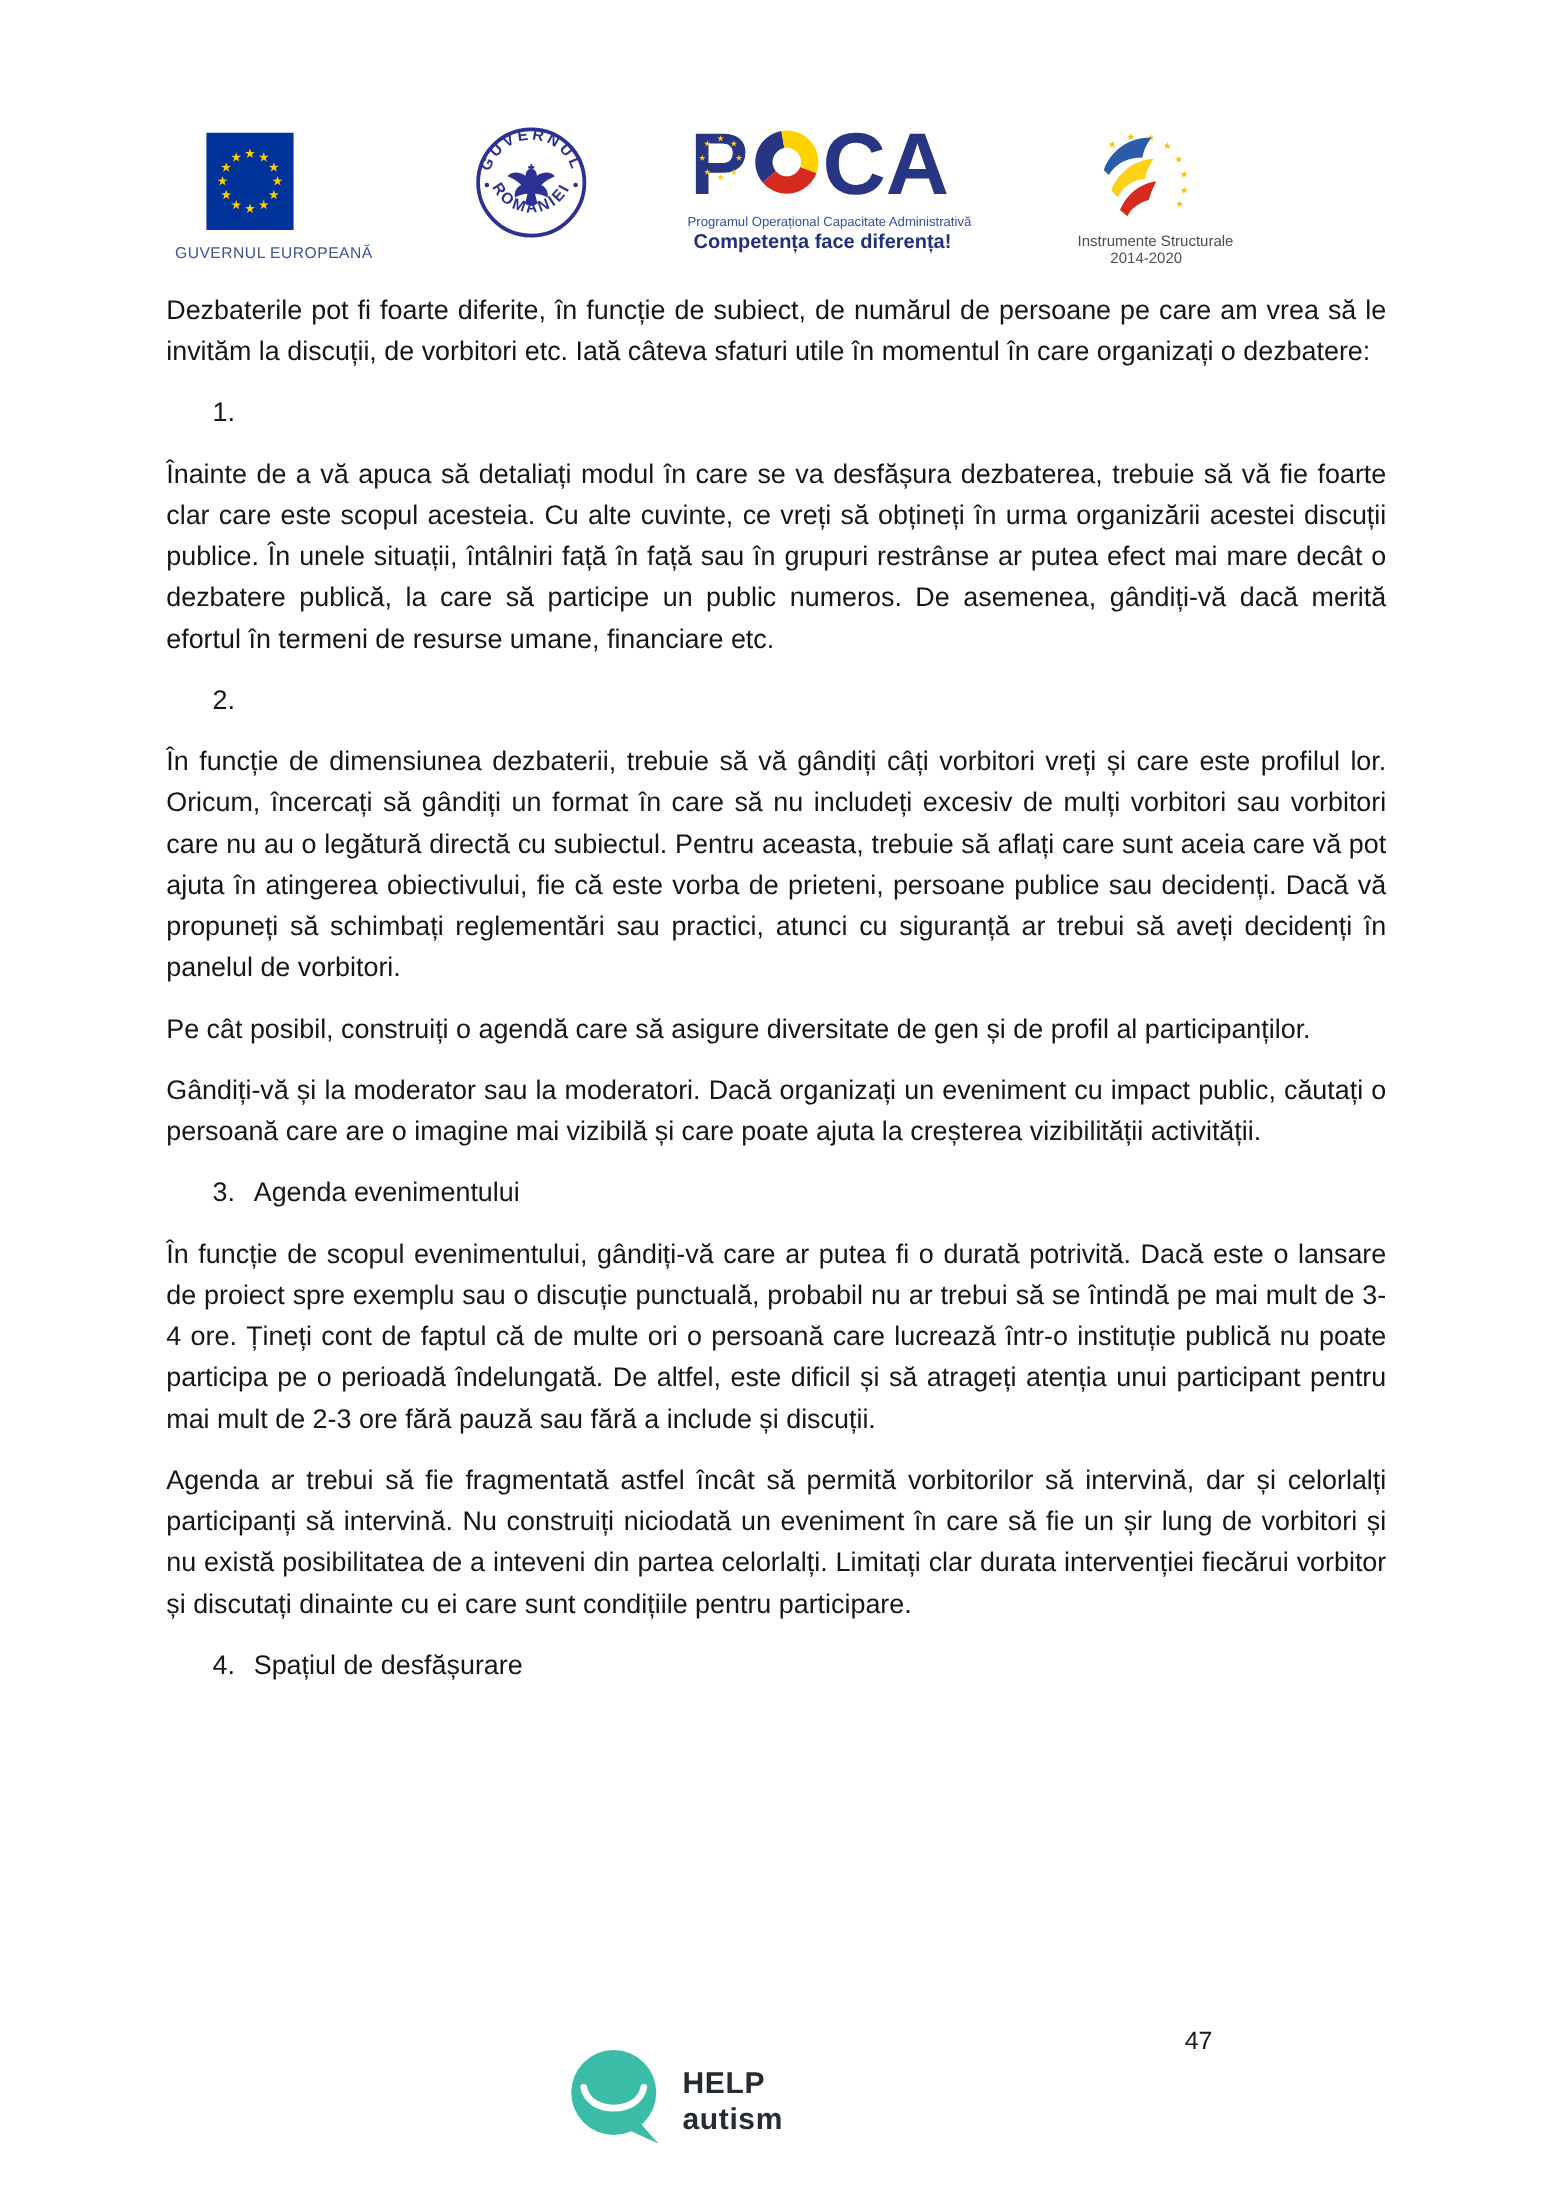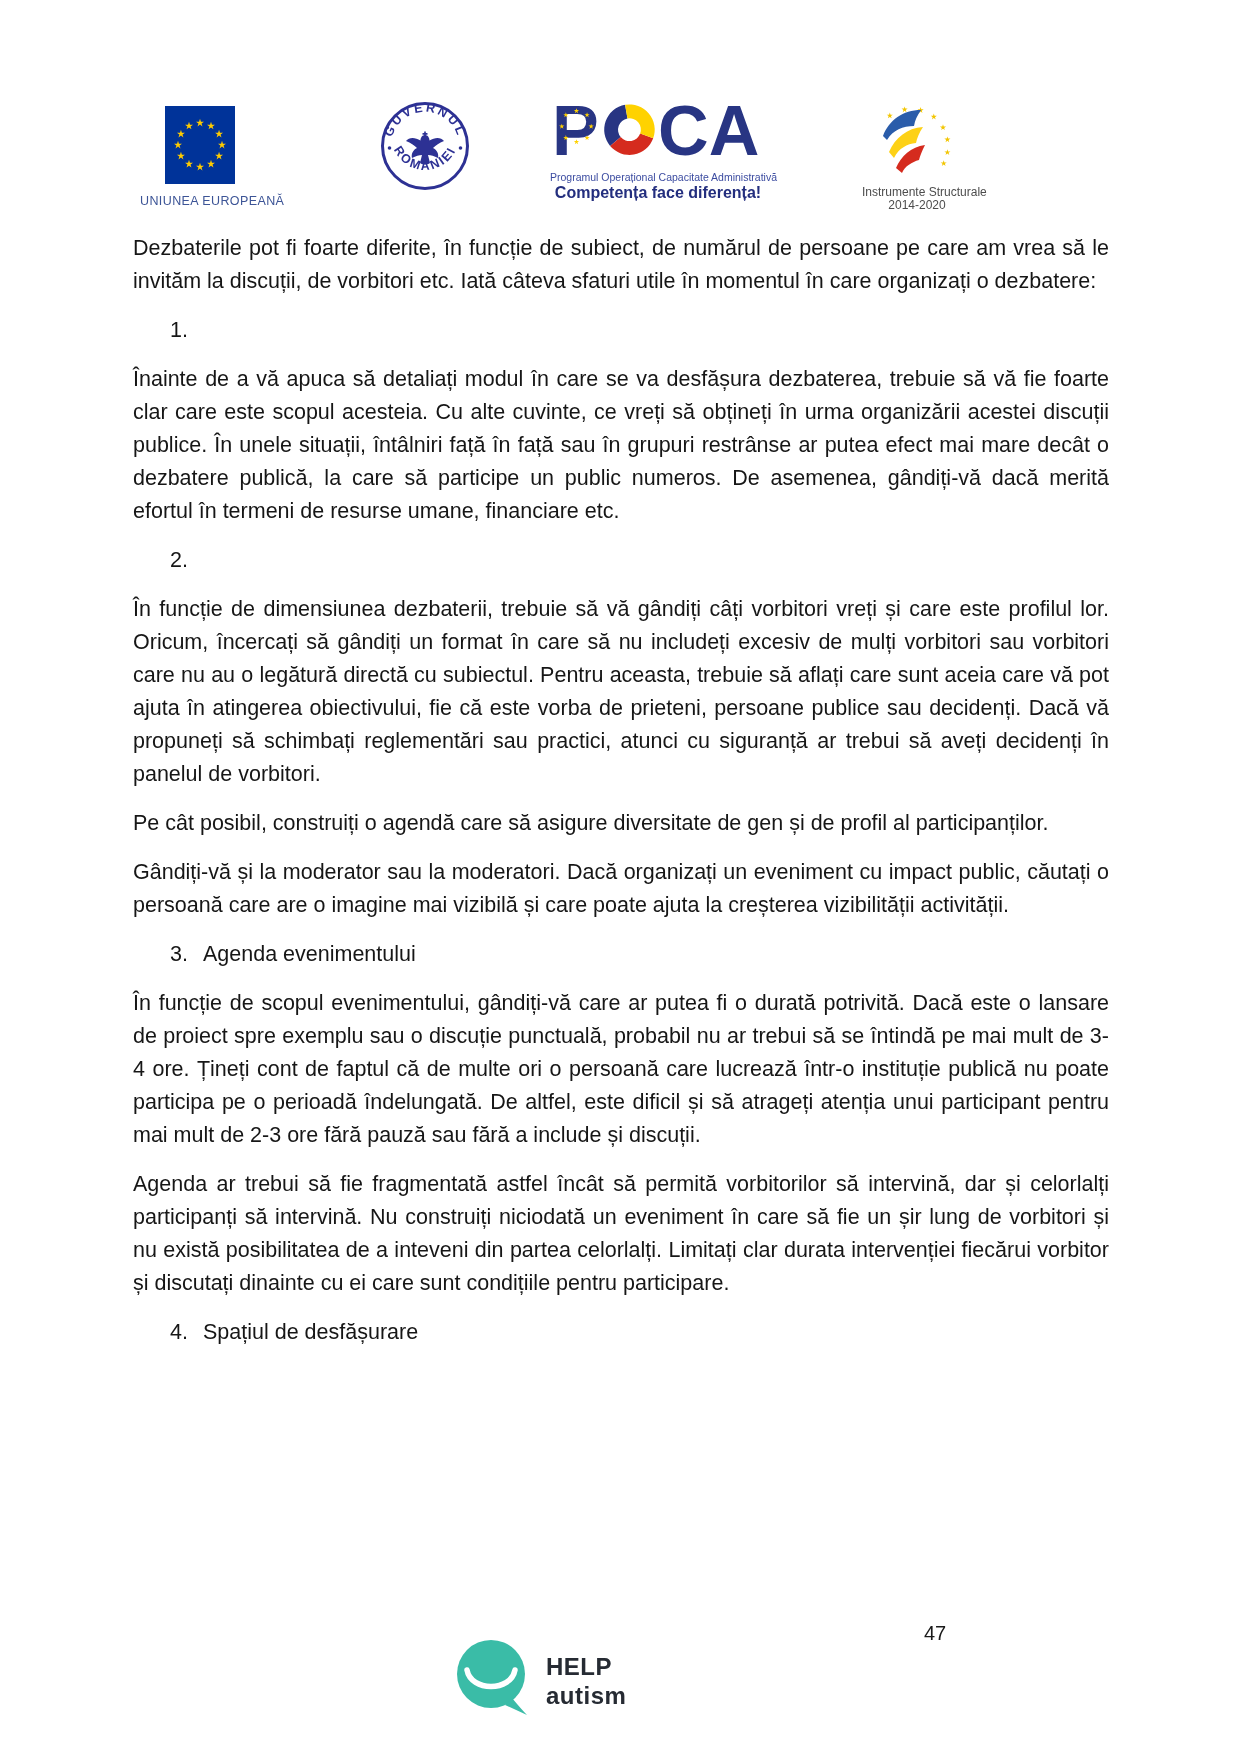--- a/index.html
+++ b/index.html
@@ -20,21 +20,21 @@
   .is-caption { font-size:12px; color:#4d4d4d; line-height:13px; margin-top:2px; white-space:nowrap; }
   
   .body-text {
     position:absolute; left:133px; top:232px; width:976px;
     font-size:21.5px; line-height:33px; color:#161616; text-align:justify;
   }
   .para { margin-bottom:16px; }
   .list-item { display:flex; margin:16px 0 16px 37px; text-align:left; }
   .list-num { width:33px; flex:0 0 33px; }
   
-  .page-num { position:absolute; left:900px; top:1622px; width:70px; text-align:center; font-size:20px; color:#1a1a1a; }
+  .page-num { position:absolute; left:900px; top:1622px; width:70px; text-align:right; font-size:20px; color:#1a1a1a; }
   .help-logo { position:absolute; left:452px; top:1638px; display:flex; align-items:flex-start; }
   .help-text { margin-left:10px; margin-top:14px; font-weight:bold; font-size:24px; line-height:29px; color:#262b33; letter-spacing:.5px; }
   svg text { font-family:"Liberation Sans", sans-serif; }
 </style>
 </head>
 <body>
 
 <div class="page">
 
   <svg width="0" height="0" style="position:absolute" aria-hidden="true">
@@ -56,21 +56,21 @@
           <use href="#star5" transform="translate(54.05,50) scale(1.05)"></use>
           <use href="#star5" transform="translate(46,58.05) scale(1.05)"></use>
           <use href="#star5" transform="translate(35,61) scale(1.05)"></use>
           <use href="#star5" transform="translate(24,58.05) scale(1.05)"></use>
           <use href="#star5" transform="translate(15.95,50) scale(1.05)"></use>
           <use href="#star5" transform="translate(13,39) scale(1.05)"></use>
           <use href="#star5" transform="translate(15.95,28) scale(1.05)"></use>
           <use href="#star5" transform="translate(24,19.95) scale(1.05)"></use>
         </g>
       </svg>
-      <div class="eu-caption">UNIUNEA EUROPEANĂ</div>
+      <div class="eu-caption">GUVERNUL EUROPEANĂ</div>
     </div>
 
     <div class="gov-logo">
       <svg width="90" height="92" viewBox="0 0 90 92">
         <circle cx="45" cy="46" r="42.5" fill="#ffffff" stroke="#2d3194" stroke-width="3"></circle>
         <defs>
           <path id="govtop" d="M 12,54 A 34 34 0 1 1 78,54" fill="none"></path>
           <path id="govbot" d="M 12,44 A 34 34 0 0 0 78,44" fill="none"></path>
         </defs>
         <text font-size="12.5" font-weight="bold" fill="#2d3194" letter-spacing="2.5">

